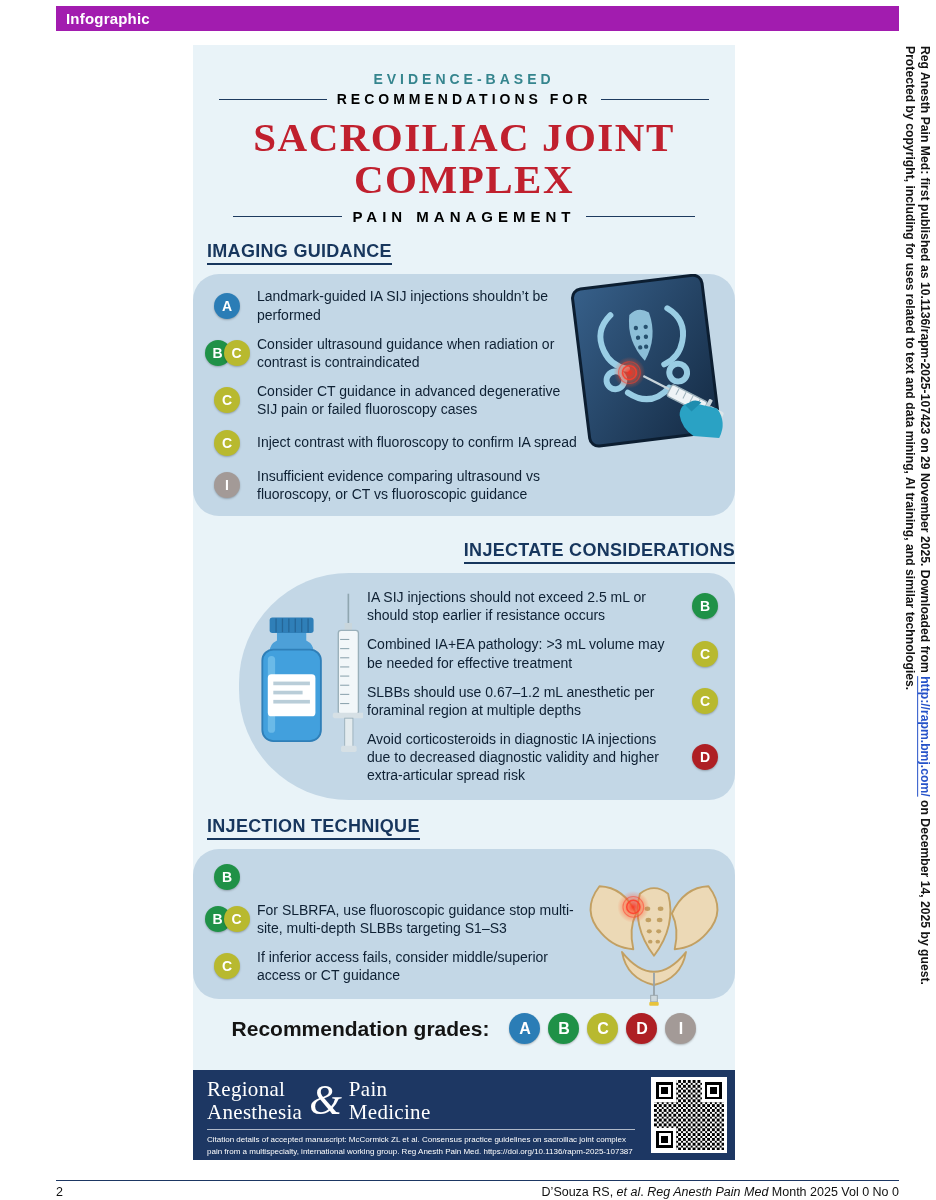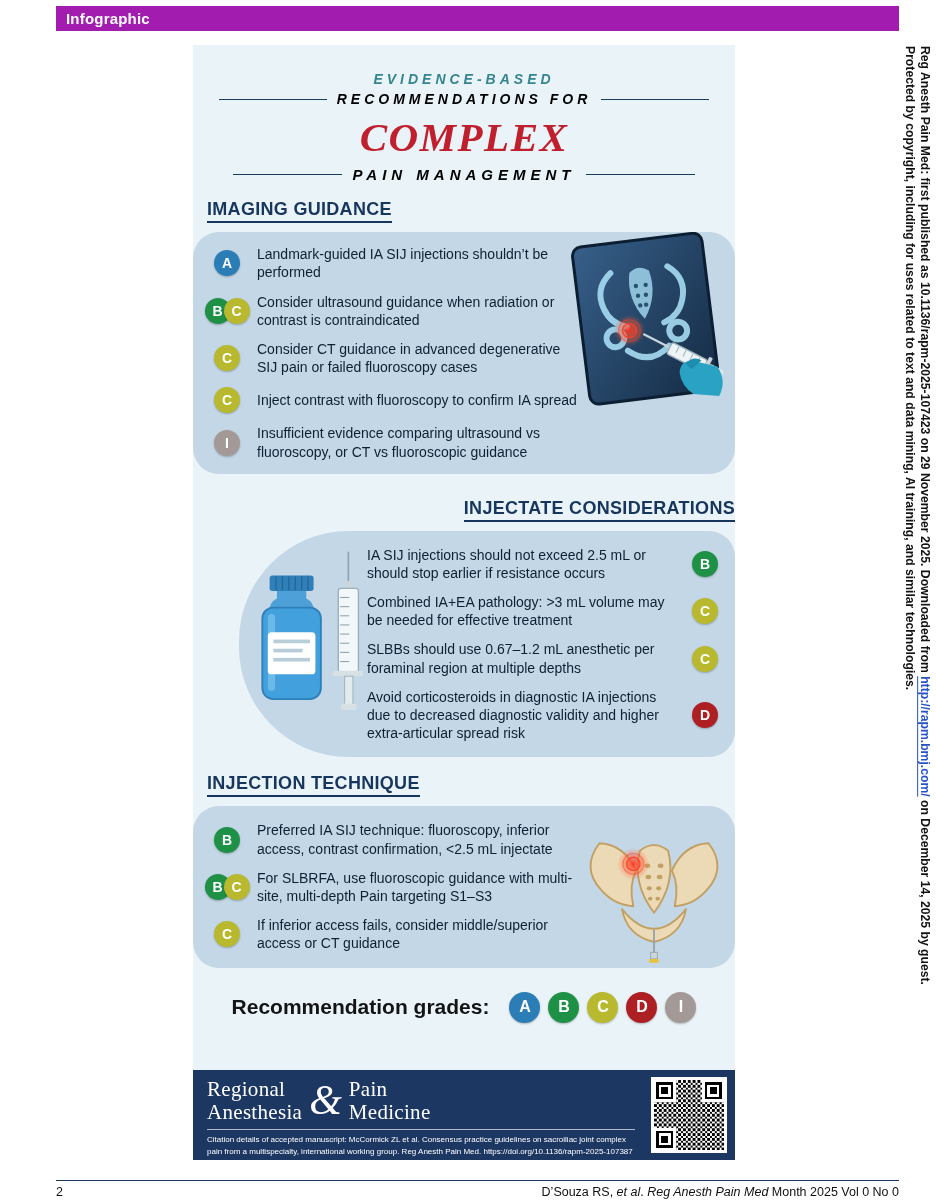--- a/index.html
+++ b/index.html
@@ -15,21 +15,21 @@
   .side-copyright p{margin:0;}
   .side-copyright a{color:#2653c9;text-decoration:underline;cursor:pointer;}
   .footer-rule{position:absolute;left:56px;right:37px;top:1180px;border-top:1.6px solid #1d3763;}
   .footer-row{position:absolute;left:56px;right:37px;top:1185px;display:flex;
               justify-content:space-between;font-size:12.5px;color:#111;}
   .footer-row .ital{font-style:italic;}
 
   
   .infographic{position:absolute;left:193px;top:45px;width:542px;height:1115px;background:#e9f3f8;
                display:flex;flex-direction:column;box-sizing:border-box;}
-  .ig-head{padding-top:26px;font-style:italic;}
+  .ig-head{padding-top:26px;}
   .eyebrow{color:#35858e;font-weight:700;font-size:14px;letter-spacing:4px;text-align:center;}
   .rule-row{display:flex;align-items:center;gap:10px;margin:4px 26px 0;}
   .rule-row .hline{flex:1;border-top:1.6px solid #1d3a5f;}
   .rule-row .rule-text{white-space:nowrap;color:#000000;font-weight:700;font-size:14px;letter-spacing:4px;}
   .big-title{font-family:"Liberation Serif",serif;font-weight:700;color:#c0202e;font-size:41px;
              line-height:1.03;letter-spacing:1.5px;text-align:center;margin-top:9px;}
   .subtitle-row{margin:8px 40px 0;}
   .subtitle-row .rule-text{font-size:15px;letter-spacing:5px;}
 
   .sec-head{font-size:18px;font-weight:800;color:#17365d;width:max-content;
@@ -49,21 +49,21 @@
   .badge{width:26px;height:26px;min-width:26px;border-radius:50%;color:#fff;font-weight:700;
          font-size:14px;display:flex;align-items:center;justify-content:center;
          box-shadow:0 1px 2px rgba(0,0,0,.25);}
   .badge + .badge{margin-left:-7px;}
   .rec-text{margin:0;font-size:14px;line-height:1.3;color:#0e2033;flex:1;}
 
   .illu-xray{position:absolute;top:0;right:2px;width:164px;height:176px;}
   .illu-vial{position:absolute;left:16px;top:10px;width:108px;height:188px;}
   .illu-pelvis{position:absolute;top:12px;right:2px;width:158px;height:152px;}
 
-  .grades-row{display:flex;align-items:center;justify-content:center;gap:15px;margin-top:24px;}
+  .grades-row{display:flex;align-items:center;justify-content:center;gap:15px;margin-top:14px;}
   .grades-label{font-size:21px;font-weight:800;color:#141414;margin-right:5px;}
   .badge.legend{width:31px;height:31px;min-width:31px;font-size:16px;}
 
   .band{margin-top:auto;background:#1d3763;color:#fff;height:90px;box-sizing:border-box;
         padding:8px 0 17px 14px;position:relative;}
   .logo{display:flex;align-items:center;gap:7px;width:max-content;}
   .logo-col{font-family:"Liberation Serif",serif;font-size:21px;line-height:1.1;letter-spacing:.3px;}
   .logo-amp{font-family:"Liberation Serif",serif;font-size:42px;line-height:.9;font-style:italic;}
   .band-citation{border-top:1px solid rgba(255,255,255,.65);margin-top:5px;padding-top:4px;
                  width:428px;font-size:8px;line-height:1.45;color:#fff;}
@@ -86,20 +86,21 @@
 <main class="infographic">
 
   <div class="ig-head">
     <div class="eyebrow">EVIDENCE-BASED</div>
     <div class="rule-row">
       <span class="hline"></span>
       <span class="rule-text">RECOMMENDATIONS FOR</span>
       <span class="hline"></span>
     </div>
     <div class="big-title">
+      <div>SACROILIAC JOINT</div>
       <div>COMPLEX</div>
     </div>
     <div class="rule-row subtitle-row">
       <span class="hline"></span>
       <span class="rule-text">PAIN MANAGEMENT</span>
       <span class="hline"></span>
     </div>
   </div>
 
   <h2 class="sec-head left">IMAGING GUIDANCE</h2>
@@ -260,29 +261,28 @@
     </svg>
   </section>
 
   <h2 class="sec-head left">INJECTION TECHNIQUE</h2>
   <section class="panel panel-technique">
 
     <div class="rec-row">
       <div class="badges">
         <span class="badge" style="background-color: rgb(31, 145, 71);">B</span>
       </div>
-      <p class="rec-text">Preferred IA SIJ technique: fluoroscopy, inferior access, contrast confirmation, &lt;2.5 mL injectate</p>
     </div>
 
     <div class="rec-row">
       <div class="badges">
         <span class="badge" style="background-color: rgb(31, 145, 71);">B</span>
         <span class="badge" style="background-color: rgb(184, 185, 47);">C</span>
       </div>
-      <p class="rec-text">For SLBRFA, use fluoroscopic guidance with multi-site, multi-depth Pain targeting S1–S3</p>
+      <p class="rec-text">For SLBRFA, use fluoroscopic guidance stop multi-site, multi-depth SLBBs targeting S1–S3</p>
     </div>
 
     <div class="rec-row">
       <div class="badges">
         <span class="badge" style="background-color: rgb(184, 185, 47);">C</span>
       </div>
       <p class="rec-text">If inferior access fails, consider middle/superior access or CT guidance</p>
     </div>
 
     <svg class="illu-pelvis" viewBox="0 0 168 152" aria-hidden="true">

